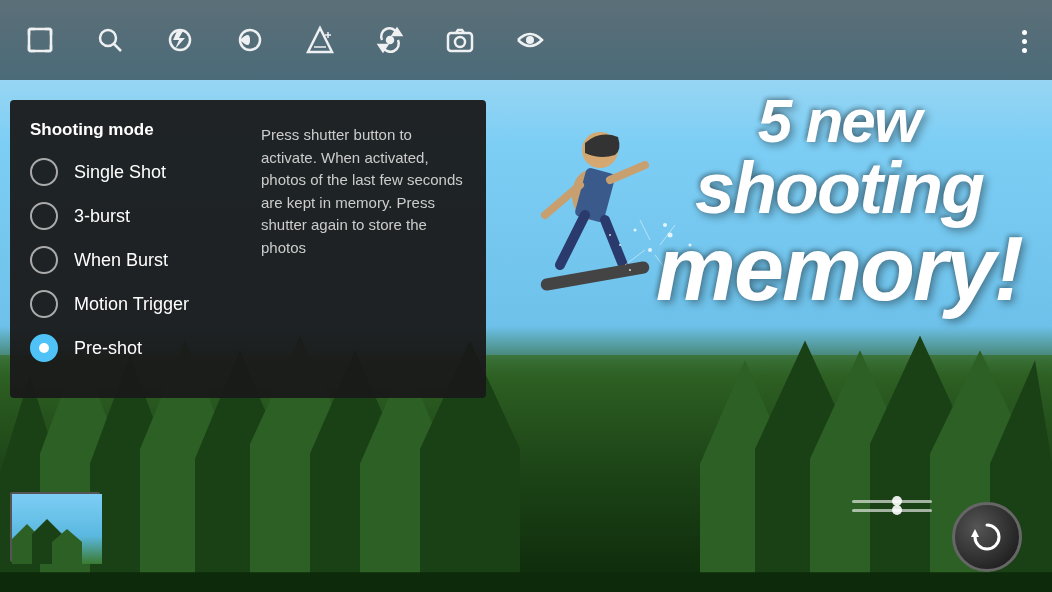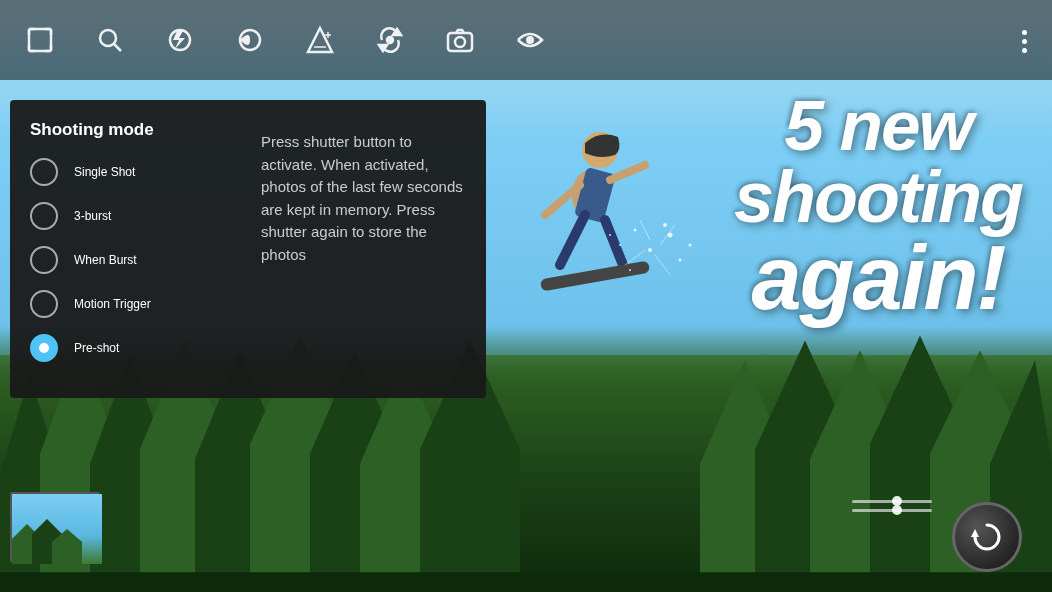--- a/index.html
+++ b/index.html
@@ -122,27 +122,26 @@
     .radio-btn.selected::after {
       content: '';
       width: 10px;
       height: 10px;
       border-radius: 50%;
       background: #fff;
     }
 
     .option-label {
       color: #fff;
-      font-size: 12px;
+      font-size: 18px;
     }
 
     #shooting-panel-right {
       flex: 1;
       padding-top: 4px;
-      margin-top: 7px;
     }
 
     .panel-description {
       color: #ccc;
       font-size: 15px;
       line-height: 1.5;
     }
 
     
     #overlay-text {
@@ -157,21 +156,21 @@
       font-size: 90px;
       font-weight: 900;
       color: #fff;
       text-shadow: 3px 3px 8px rgba(0,0,0,0.4), -2px -2px 4px rgba(0,0,0,0.3);
       line-height: 1;
       letter-spacing: -2px;
       font-style: italic;
       font-family: Impact, Arial Black, sans-serif;
     }
 
-    .big-text.line1 { font-size: 71px; }
+    .big-text.line1 { font-size: 62px; }
     .big-text.line2 { font-size: 72px; }
     .big-text.line3 { font-size: 90px; }
 
     
     #reset-btn {
       position: absolute;
       bottom: 20px;
       right: 30px;
       width: 70px;
       height: 70px;
@@ -432,21 +431,21 @@
   </div>
 
   <div id="shooting-panel-right">
     <p class="panel-description">Press shutter button to activate. When activated, photos of the last few seconds are kept in memory. Press shutter again to store the photos</p>
   </div>
 </div>
 
 <div id="overlay-text">
   <div class="big-text line1">5 new</div>
   <div class="big-text line2">shooting</div>
-  <div class="big-text line3">again!</div>
+  <div class="big-text line3">memory!</div>
 </div>
 
 <div id="thumbnail">
   <svg width="90" height="70" viewBox="0 0 90 70">
     <defs>
       <linearGradient id="thumbGrad" x1="0" y1="0" x2="0" y2="1">
         <stop offset="0%" stop-color="#7dcef5"></stop>
         <stop offset="60%" stop-color="#5ab8e0"></stop>
         <stop offset="100%" stop-color="#3a7a30"></stop>
       </linearGradient>

